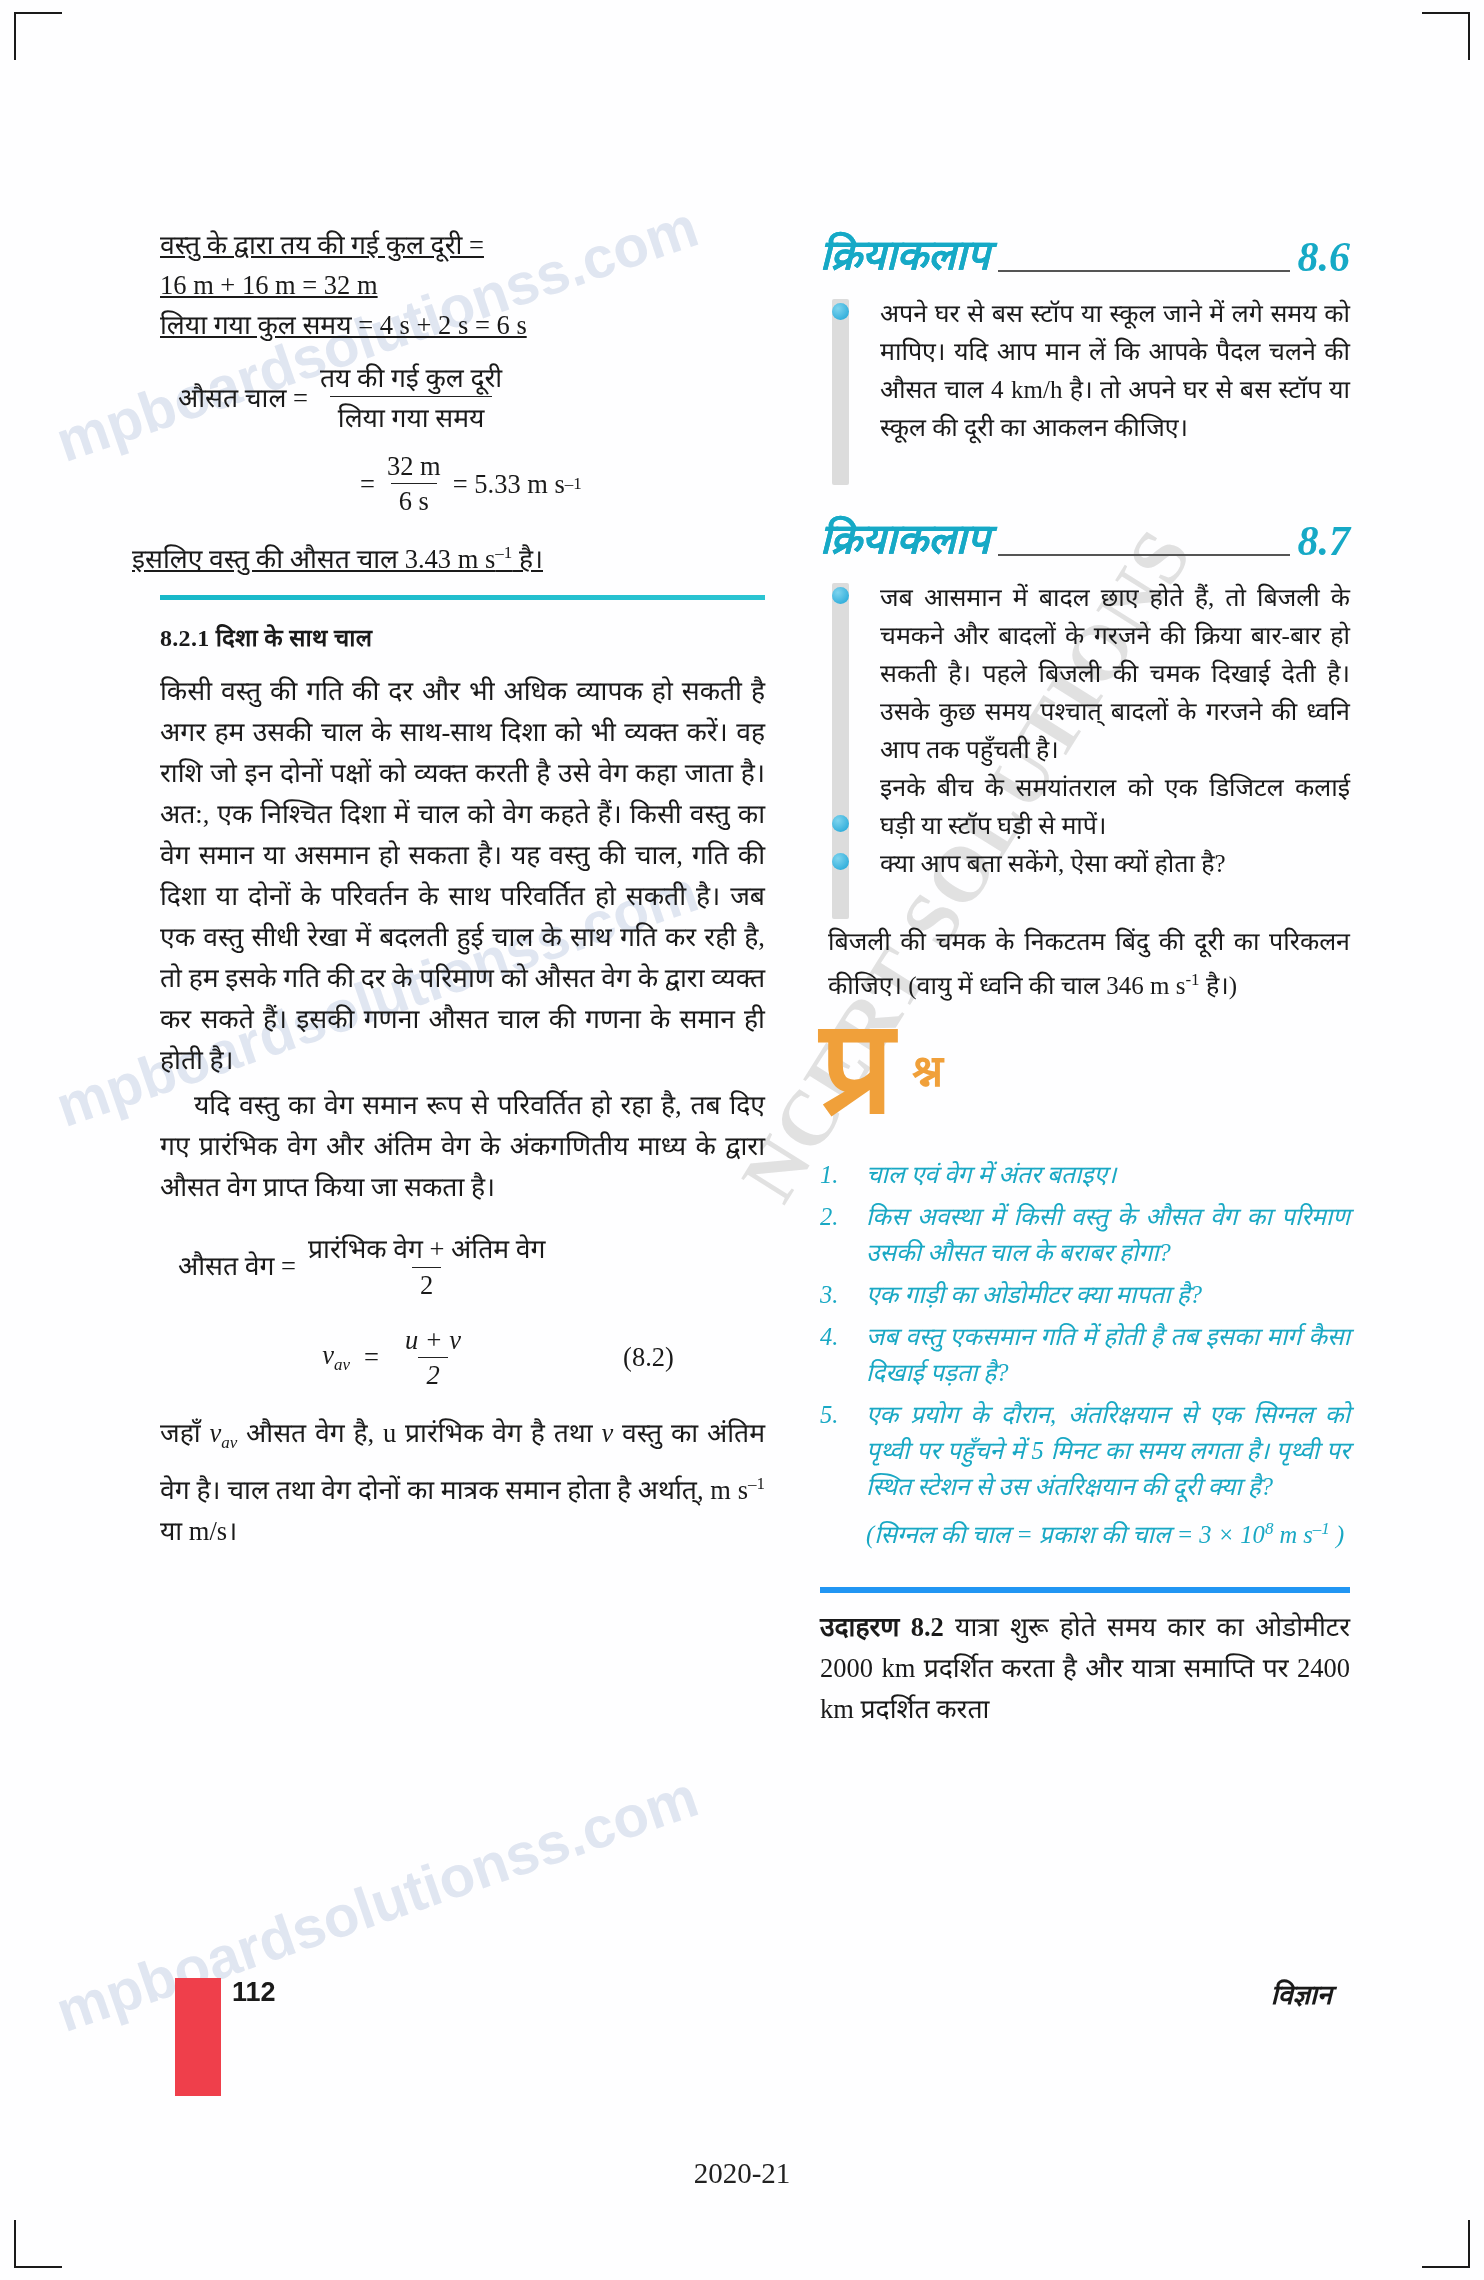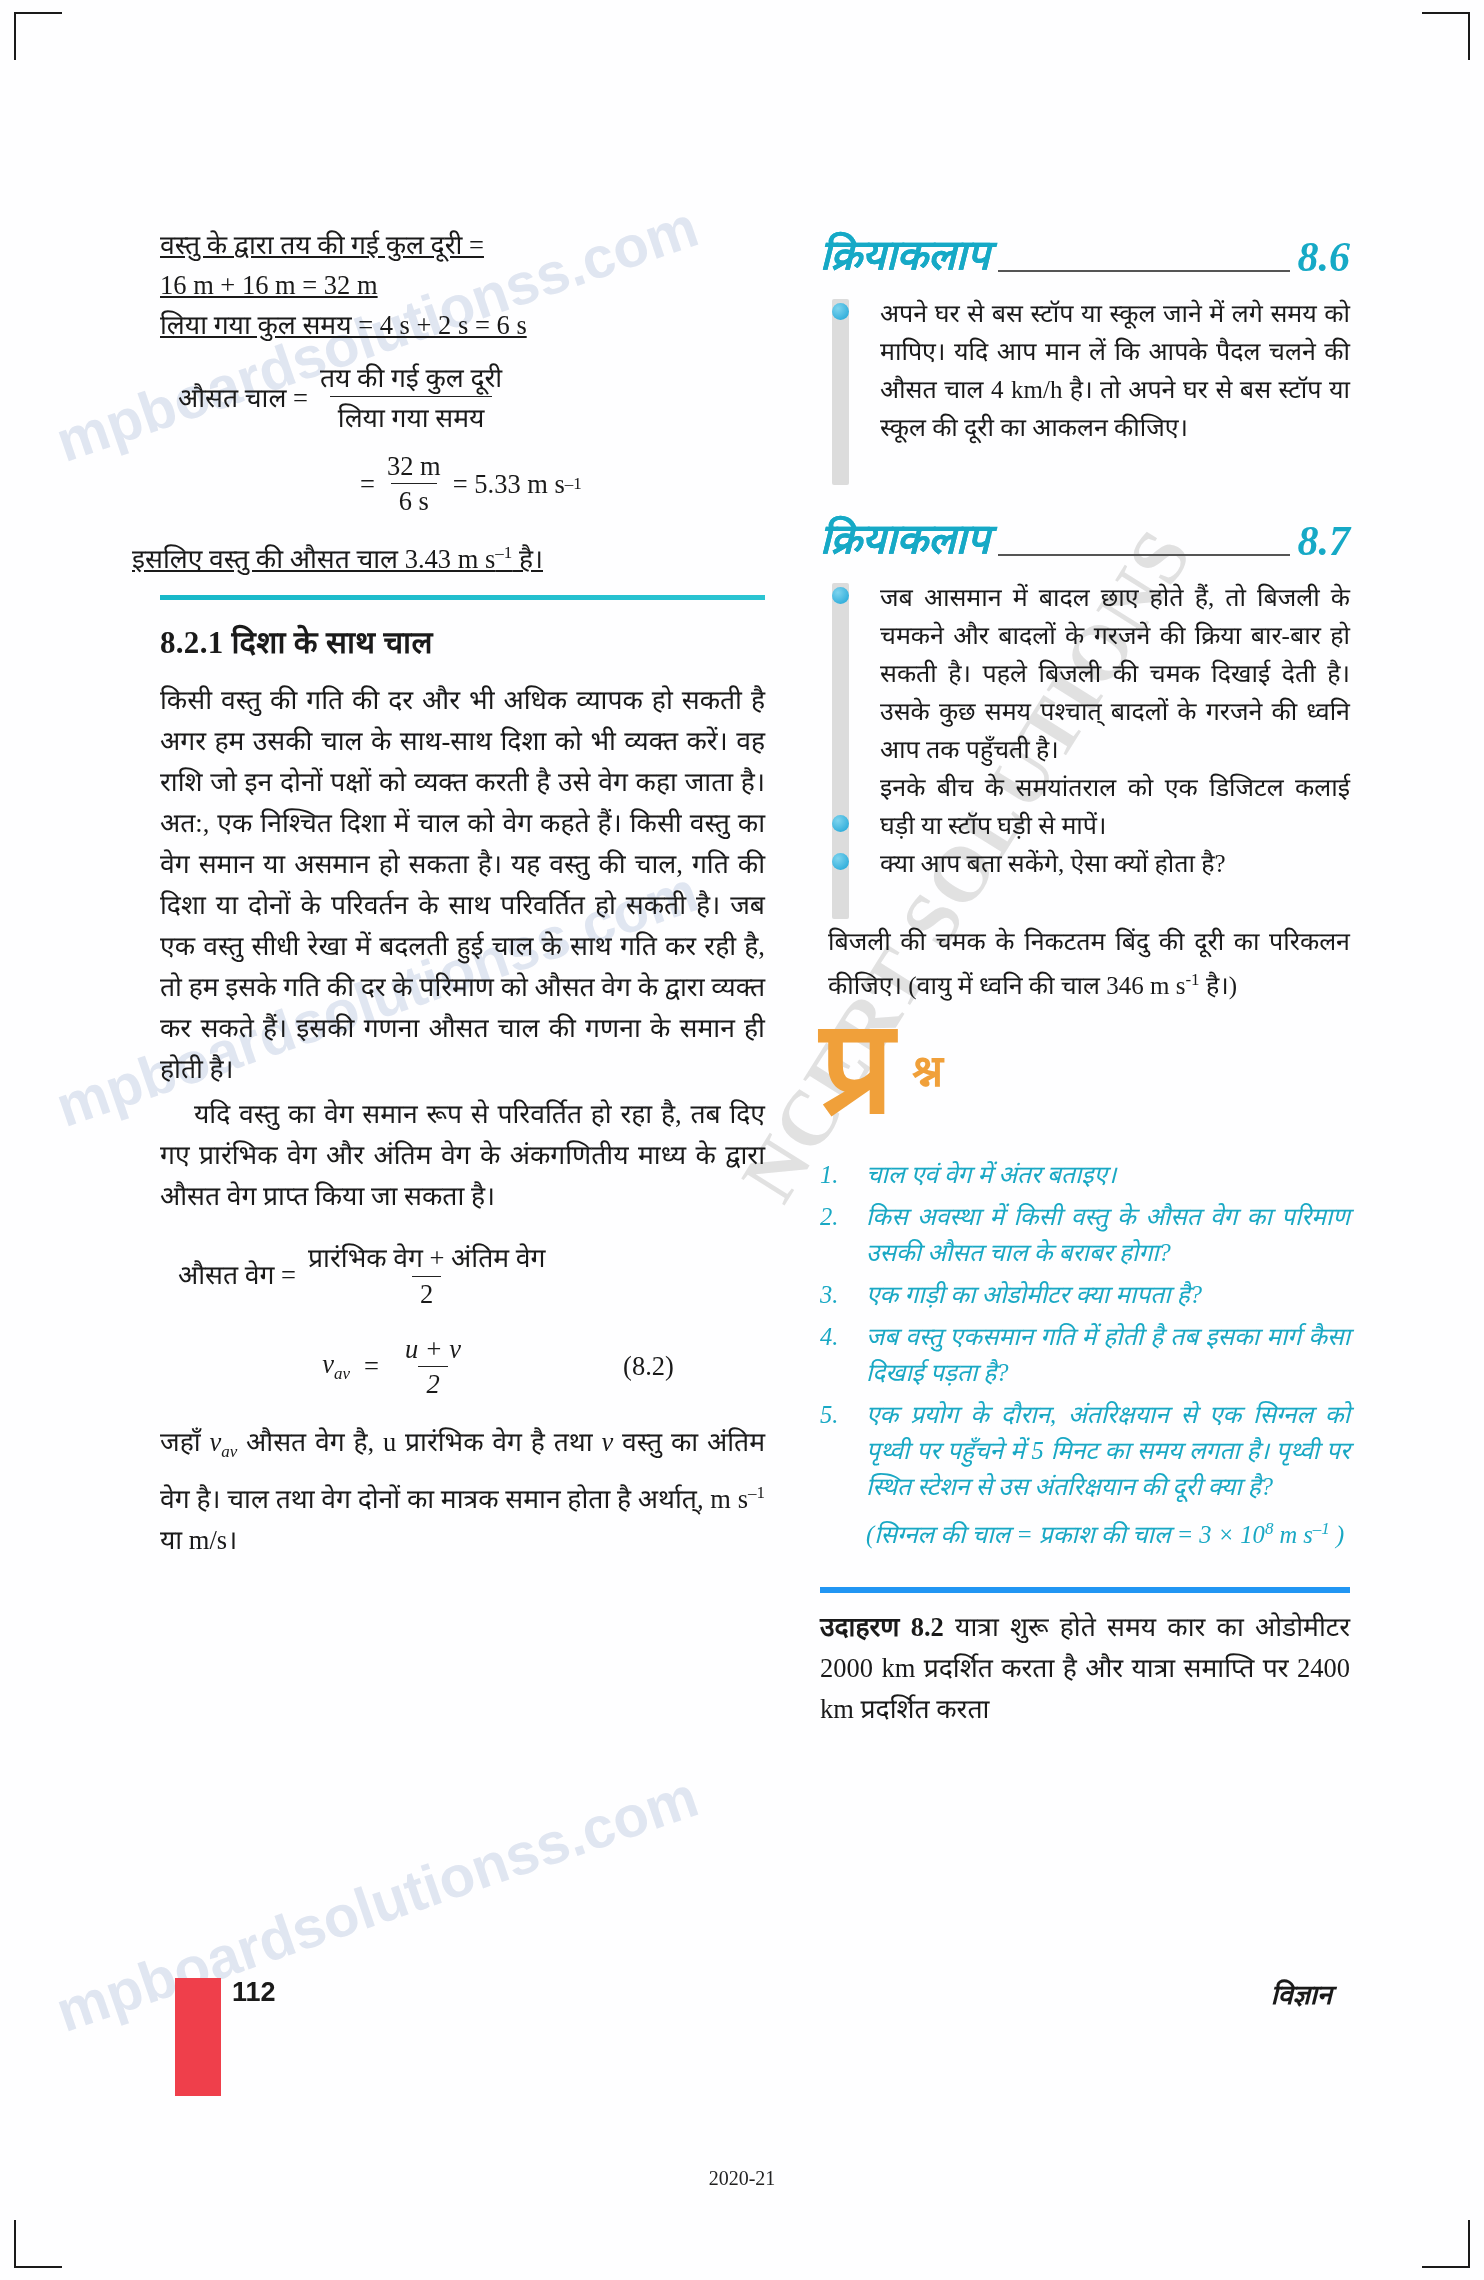--- a/index.html
+++ b/index.html
@@ -42,21 +42,21 @@
   .frac{display:inline-flex;flex-direction:column;align-items:center;
         vertical-align:middle;margin:0 4px;}
   .frac .num{padding:0 8px 1px 8px;}
   .frac .den{padding:2px 8px 0 8px;border-top:1.6px solid #222;}
   .eqrow{display:flex;align-items:center;font-size:26.5px;}
   .sup{font-size:17px;vertical-align:super;}
 
   .rule-teal{height:5px;background:linear-gradient(90deg,#17b8c9,#2bc4d2);margin:16px 0 20px 0;}
   .rule-blue{height:6px;background:#2196f3;margin:0 0 14px 0;}
 
-  h3.sec{font-size:31px;font-weight:bold;margin:0 0 18px 0;letter-spacing:.3px;}
+  h3.sec{font-size:24px;font-weight:bold;margin:0 0 18px 0;letter-spacing:.3px;}
 
   
   .act-head{display:flex;align-items:flex-end;gap:0;margin:0 0 14px 0;}
   .act-title{
      font-style:italic;font-weight:bold;font-size:41px;
      background:linear-gradient(180deg,#35d0e6 0%,#0f9fc2 60%,#0b7fa8 100%);
      -webkit-background-clip:text;background-clip:text;color:#16a9c6;
      white-space:nowrap;
   }
   .act-line{flex:1;border-bottom:2.5px solid #555;margin:0 8px 9px 8px;}
@@ -82,21 +82,21 @@
 
   
   .ex-body{font-size:26.5px;line-height:41px;text-align:justify;}
   .ex-body b{font-weight:bold;}
 
   
   .pg-bar{position:absolute;left:175px;bottom:184px;width:46px;height:118px;background:#ef3f4b;}
   .pg-num{position:absolute;left:232px;bottom:272px;font-size:27px;font-weight:bold;
      font-family:"Liberation Sans",sans-serif;}
   .subj{position:absolute;right:152px;bottom:268px;font-size:27px;font-style:italic;font-weight:bold;}
-  .year{position:absolute;left:0;right:0;bottom:90px;text-align:center;font-size:20px;color:#222;}
+  .year{position:absolute;left:0;right:0;bottom:90px;text-align:center;font-size:29px;color:#222;}
 </style>
 </head>
 <body>
 
 <div class="page-sheet">
 
   <div class="crop tl"></div>
   <div class="crop bl"></div>
   <div class="crop tr"></div>
   <div class="crop br"></div>

